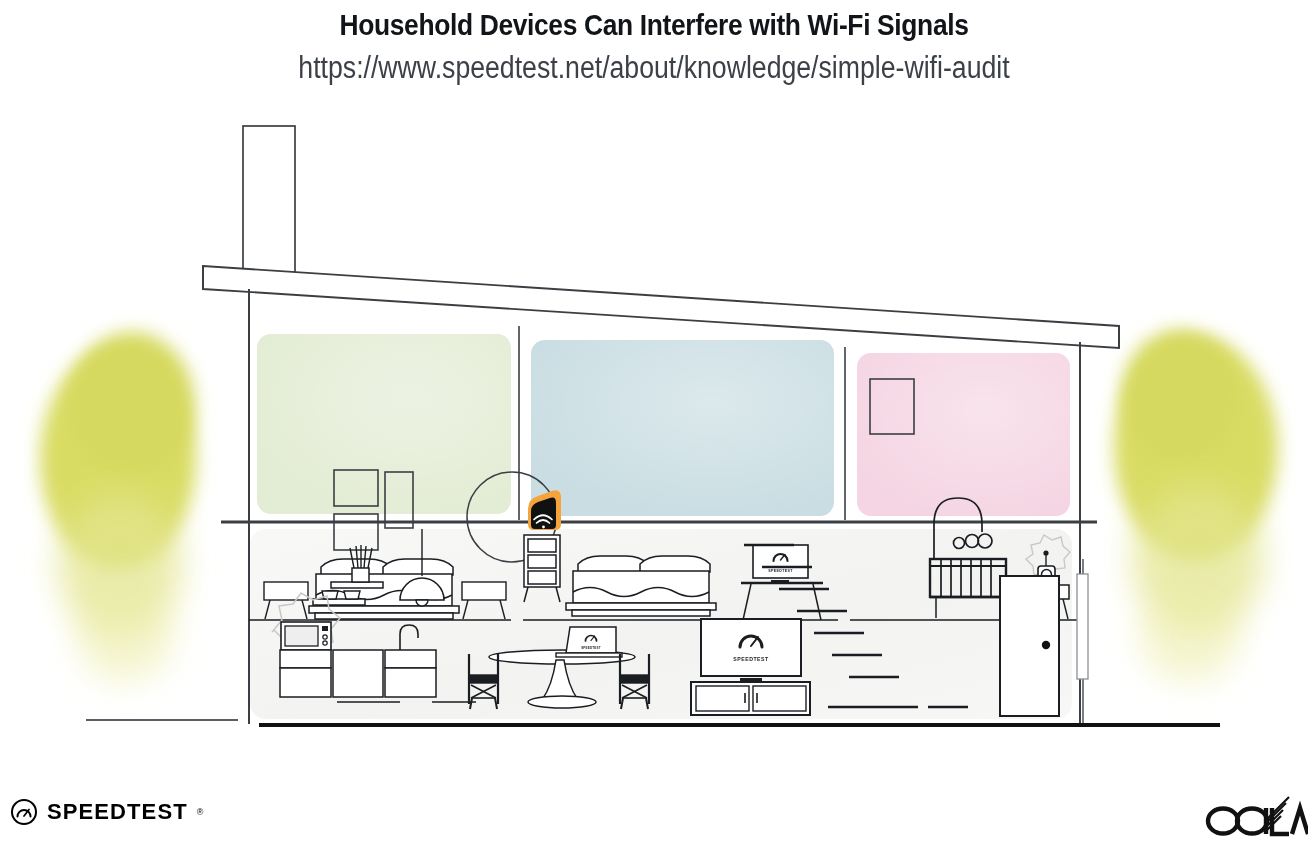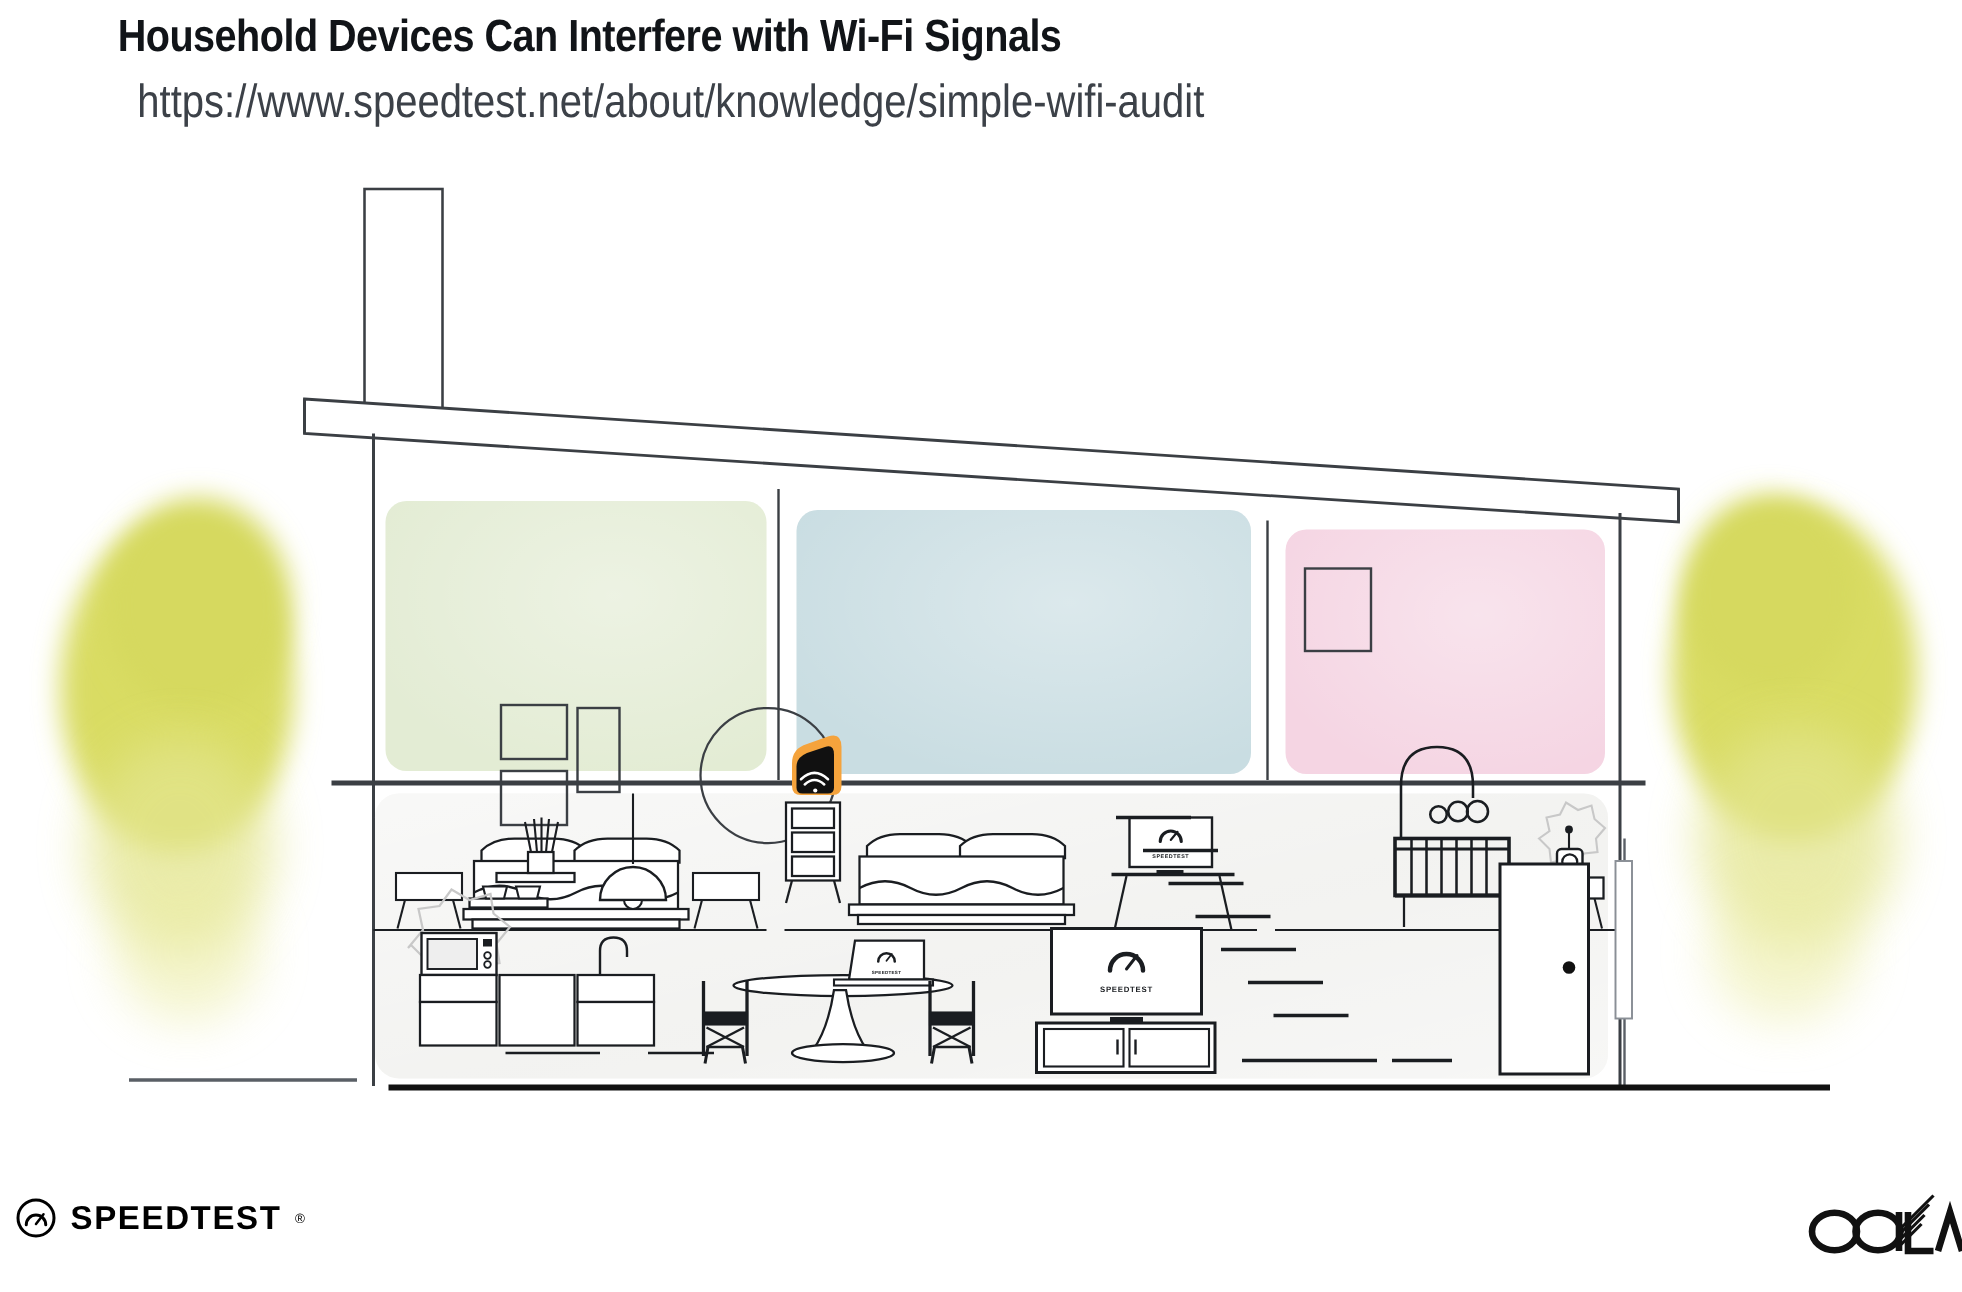--- a/index.html
+++ b/index.html
@@ -14,21 +14,21 @@
     overflow: hidden;
     font-family: "Liberation Sans", sans-serif;
   }
 
   
   #header {
     position: absolute;
     left: 0;
     top: 0;
     width: 1308px;
-    text-align: left;
+    text-align: center;
   }
   #page-title {
     margin: 0;
     padding-top: 8px;
     font-family: "Liberation Sans", sans-serif;
     font-size: 30px;
     font-weight: bold;
     letter-spacing: -0.4px;
     color: #111418;
     transform: scaleX(0.88);

